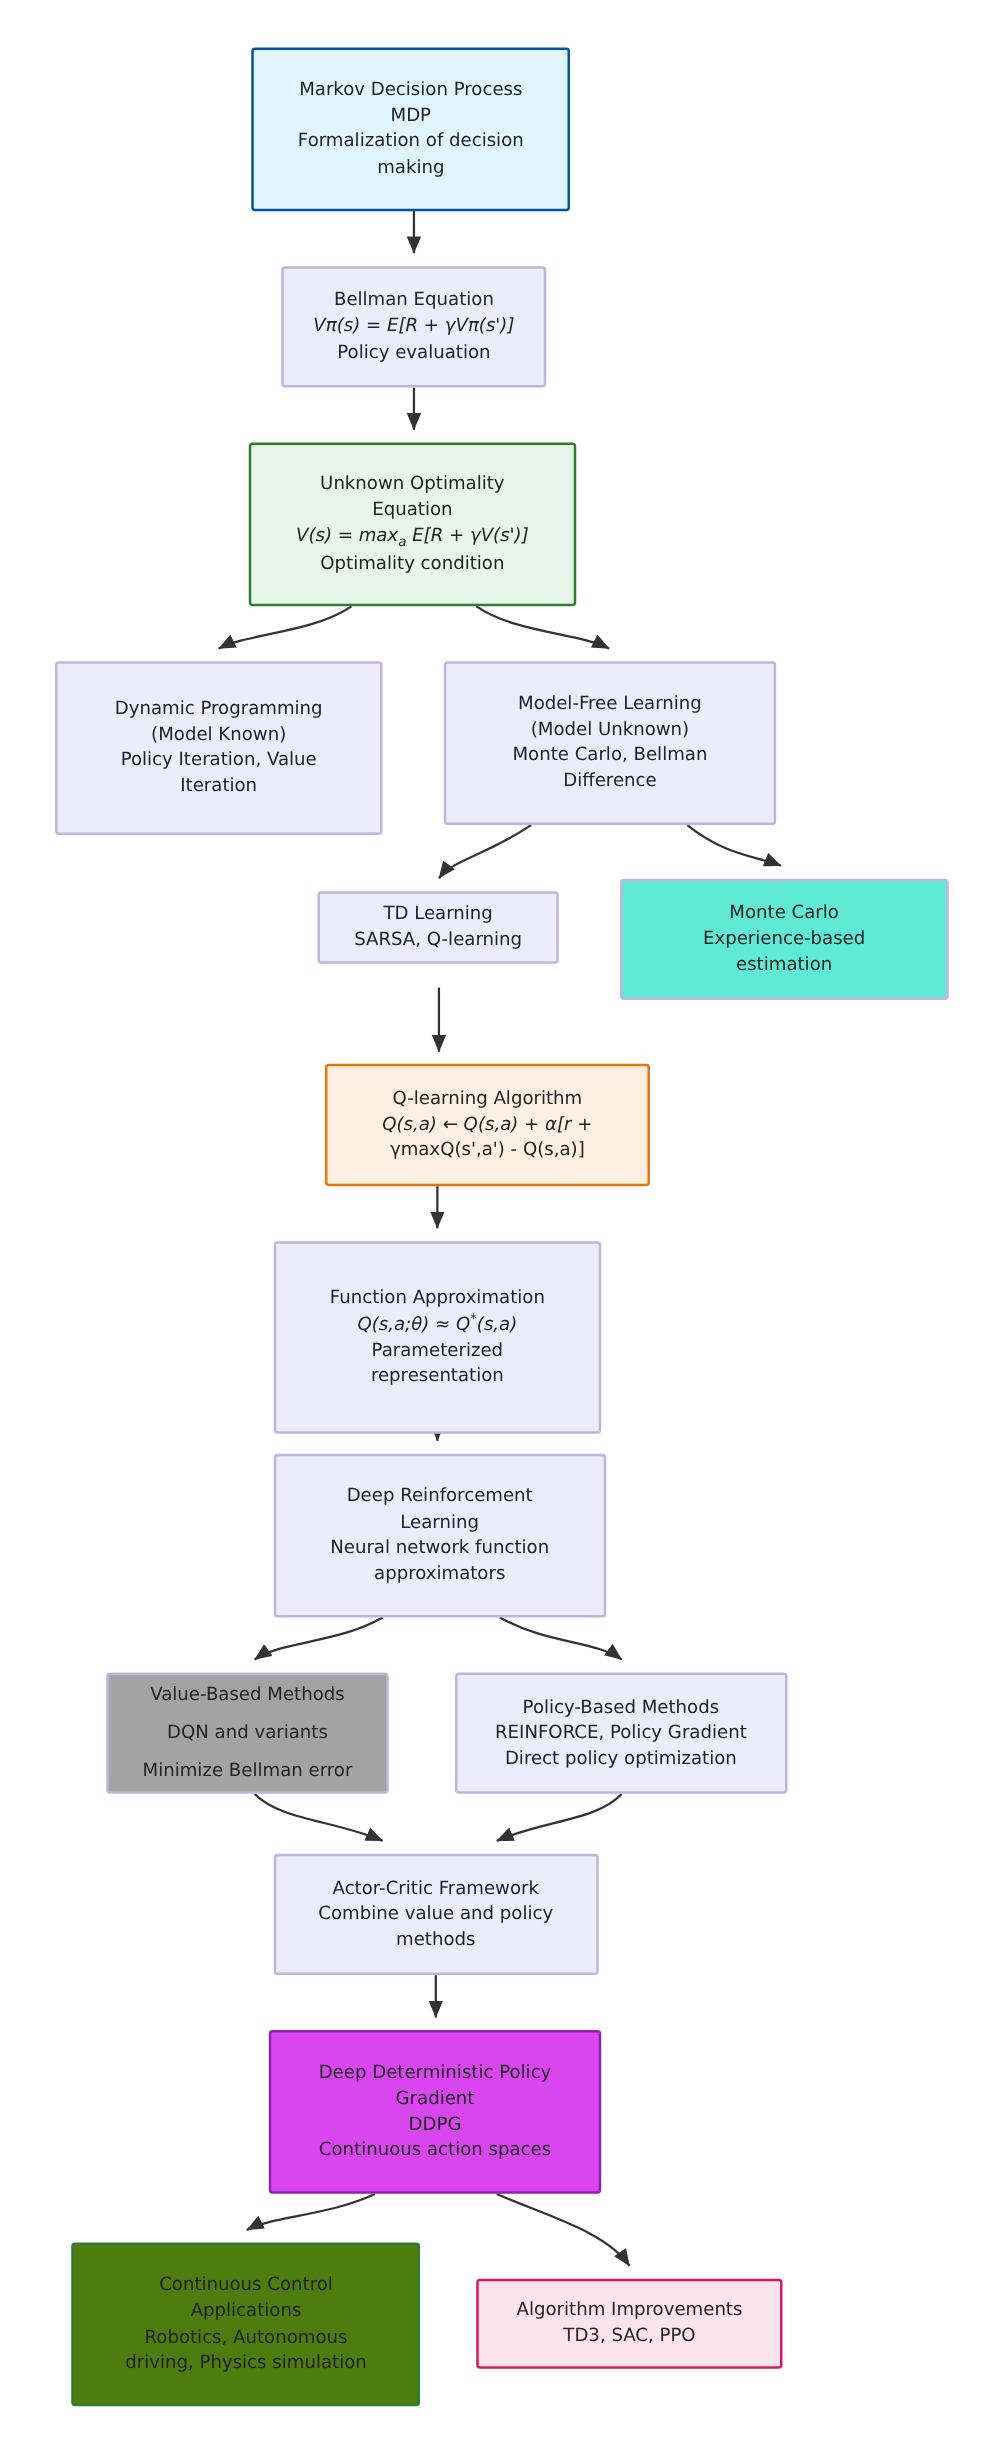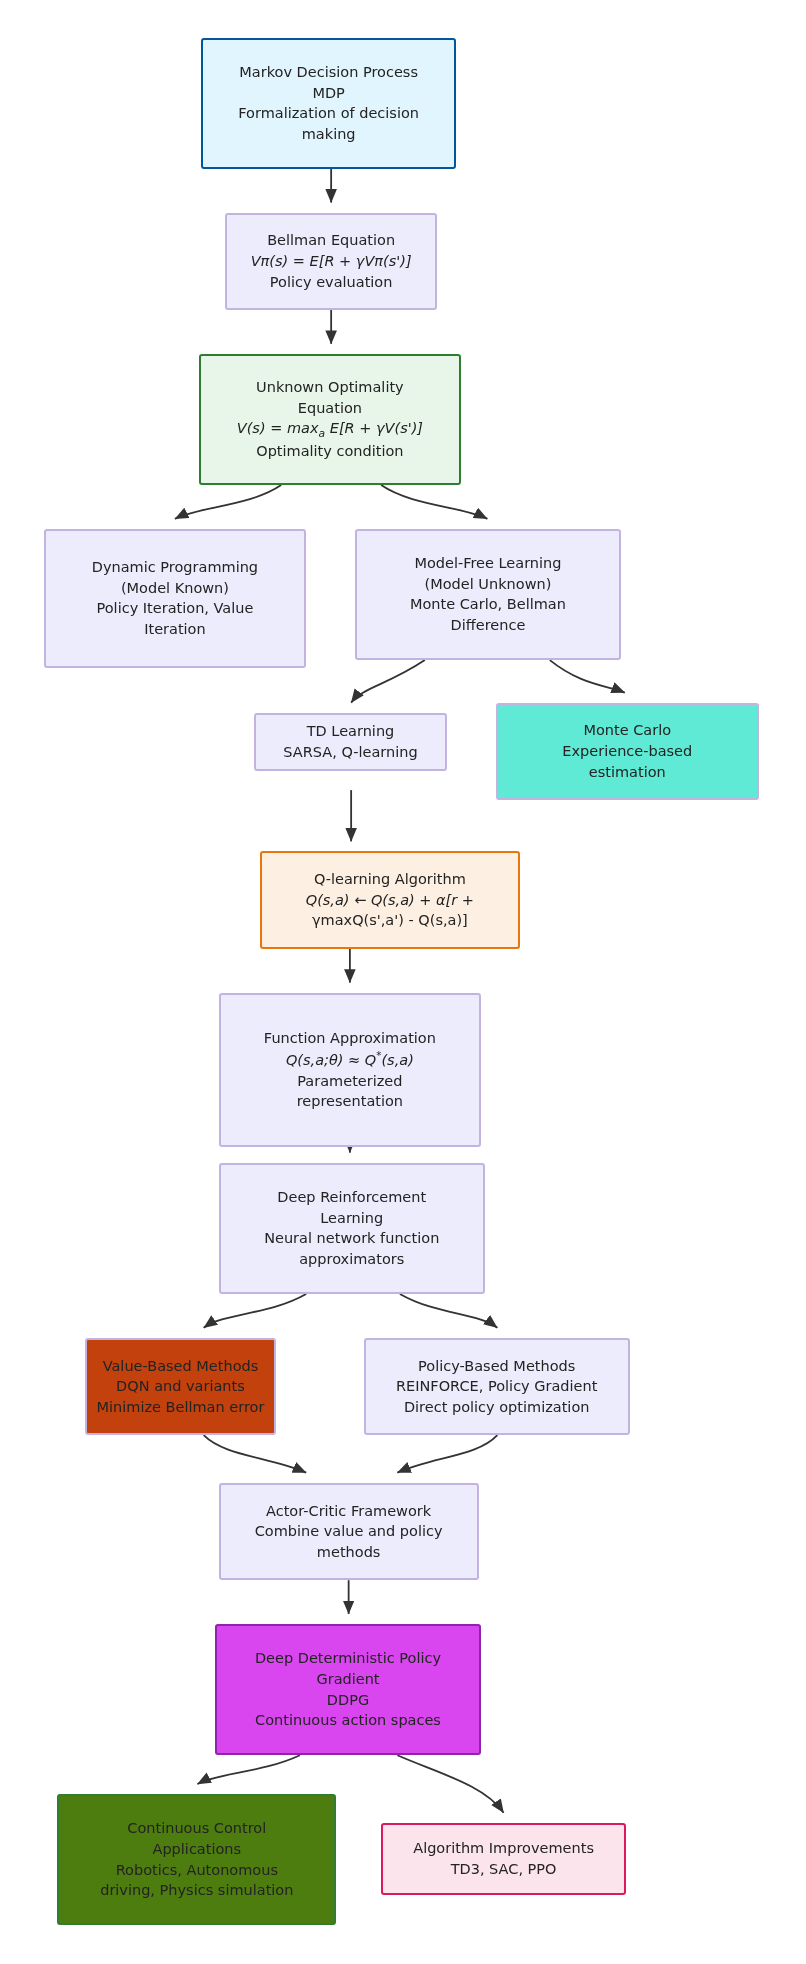--- a/index.html
+++ b/index.html
@@ -136,21 +136,21 @@
         <span class="line em">Q(s,a;θ) ≈ Q<span class="sup">*</span>(s,a)</span>
         <span class="line">Parameterized</span>
         <span class="line">representation</span>
       </div>
       <div class="node" style="left: 218.682px; top: 1162.65px; width: 266.167px; height: 131.267px; background: rgb(236, 236, 252); border-color: rgb(195, 179, 224);">
         <span class="line">Deep Reinforcement</span>
         <span class="line">Learning</span>
         <span class="line">Neural network function</span>
         <span class="line">approximators</span>
       </div>
-      <div class="node" style="left: 84.9736px; top: 1337.67px; width: 191px; height: 97.5124px; background: #c2410c; border-color: rgb(195, 179, 224);">
+      <div class="node" style="left: 84.9736px; top: 1337.67px; width: 226px; height: 97.5124px; background: #a3a3a3; border-color: rgb(195, 179, 224); justify-content: space-between;">
         <span class="line">Value-Based Methods</span>
         <span class="line">DQN and variants</span>
         <span class="line">Minimize Bellman error</span>
       </div>
       <div class="node" style="left: 363.637px; top: 1337.67px; width: 266.167px; height: 97.5124px; background: rgb(236, 236, 252); border-color: rgb(195, 179, 224);">
         <span class="line">Policy-Based Methods</span>
         <span class="line">REINFORCE, Policy Gradient</span>
         <span class="line">Direct policy optimization</span>
       </div>
       <div class="node" style="left: 218.682px; top: 1482.69px; width: 259.919px; height: 97.5124px; background: rgb(236, 236, 252); border-color: rgb(195, 179, 224);">

